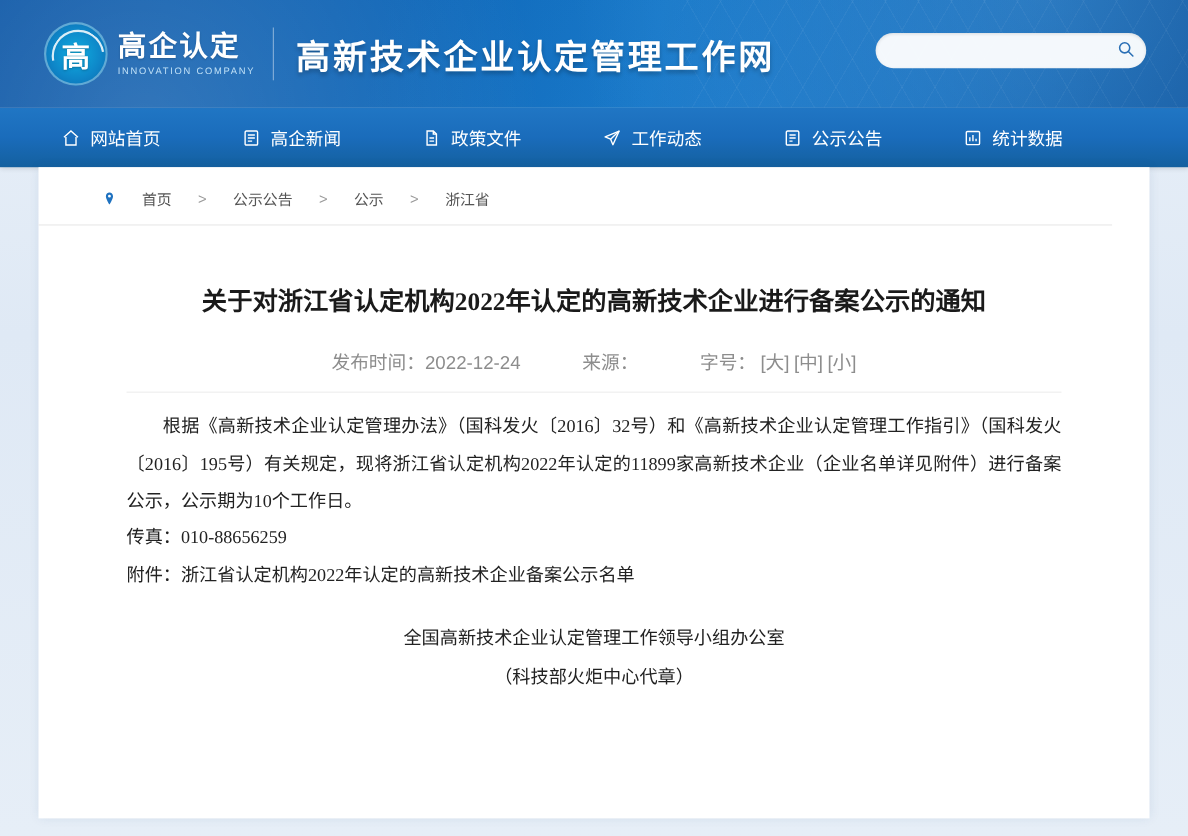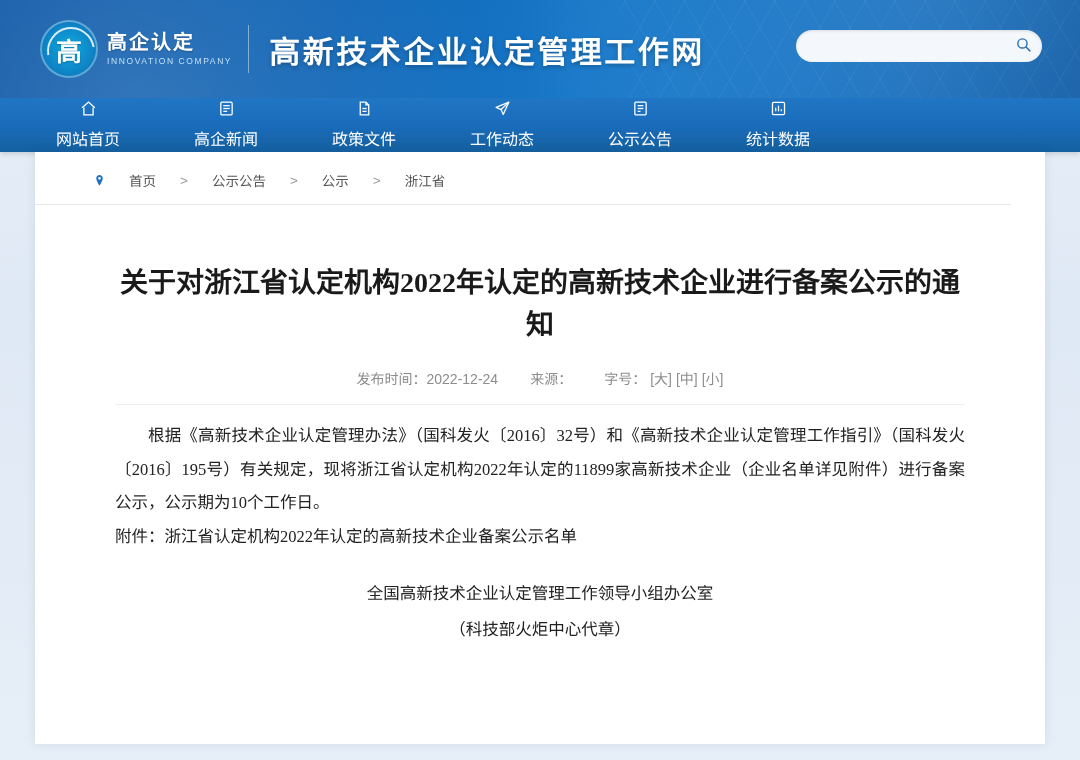--- a/index.html
+++ b/index.html
@@ -85,21 +85,21 @@
     justify-content: center;
     color: #ffffff;
     font-size: 26px;
     font-weight: bold;
     font-family: "DejaVu Sans", sans-serif;
     text-shadow: 0 1px 2px rgba(0,0,0,.25);
   }
   .logo-text { line-height: 1; }
   .logo-text .cn {
     color: #ffffff;
-    font-size: 20px;
+    font-size: 26px;
     font-weight: bold;
     letter-spacing: 2px;
     font-family: "Liberation Sans", sans-serif;
     text-shadow: 0 1px 2px rgba(0,0,0,.2);
   }
   .logo-text .en {
     margin-top: 5px;
     color: #bfe0f7;
     font-size: 8.5px;
     letter-spacing: 1.6px;
@@ -165,21 +165,20 @@
   }
   .nav-item {
     display: flex;
     align-items: center;
     gap: 9px;
     color: #ffffff;
     font-size: 16px;
     margin-right: 74px;
     cursor: pointer;
     white-space: nowrap;
-    flex-direction: column;
   }
   .nav-item:last-child { margin-right: 0; }
   .nav-icon {
     width: 17px;
     height: 17px;
     display: inline-flex;
     align-items: center;
     justify-content: center;
   }
   .nav-icon svg { display: block; }
@@ -205,36 +204,36 @@
   }
   .breadcrumb .pin { color: #1f72c0; display: inline-flex; }
   .breadcrumb .crumb { color: #555; cursor: pointer; }
   .breadcrumb .sep { color: #9a9a9a; padding: 0 1px; }
 
   .article {
     padding: 0 80px;
   }
   .article-title {
     text-align: center;
-    font-size: 28px;
+    font-size: 23px;
     font-weight: bold;
     color: #1a1a1a;
     line-height: 1.5;
     padding: 38px 0 0;
     font-family: "Liberation Serif", "DejaVu Serif", serif;
   }
   .meta {
     display: flex;
     align-items: center;
     justify-content: center;
-    gap: 32px;
+    gap: 56px;
     margin-top: 22px;
     padding-bottom: 16px;
     border-bottom: 1px solid #ededed;
-    font-size: 14px;
+    font-size: 17px;
     color: #8d8d8d;
   }
   .meta .fonts { display: flex; align-items: center; gap: 4px; text-align: center; }
   .meta .fs { color: #8d8d8d; cursor: pointer; }
 
   .body-text {
     font-family: "Liberation Serif", "DejaVu Serif", serif;
     font-size: 16.5px;
     color: #222;
     line-height: 2.05;
@@ -377,20 +376,21 @@
         <span class="fonts">
           <span>字号：</span>
           <span class="fs">[大]</span>
           <span class="fs">[中]</span>
           <span class="fs">[小]</span>
         </span>
       </div>
 
       <div class="body-text">
         <p class="indent">根据《高新技术企业认定管理办法》（国科发火〔2016〕32号）和《高新技术企业认定管理工作指引》（国科发火〔2016〕195号）有关规定，现将浙江省认定机构2022年认定的11899家高新技术企业（企业名单详见附件）进行备案公示，公示期为10个工作日。</p>
+        <p>传真：010-88656259</p>
         <p>附件：浙江省认定机构2022年认定的高新技术企业备案公示名单</p>
       </div>
 
       <div class="sign">
         <div>全国高新技术企业认定管理工作领导小组办公室</div>
         <div>（科技部火炬中心代章）</div>
 
       </div>
     </div>
   </div>

